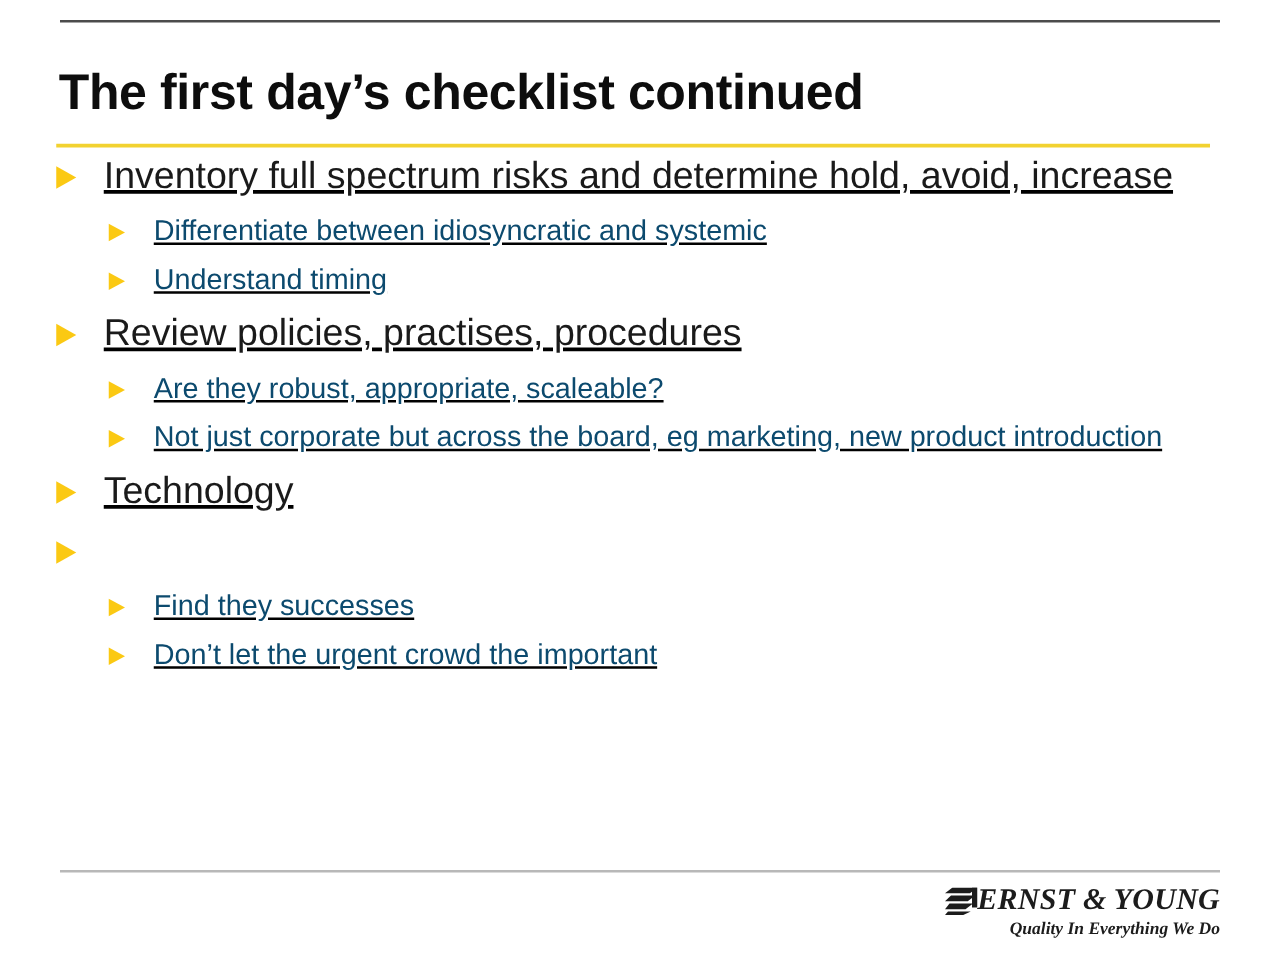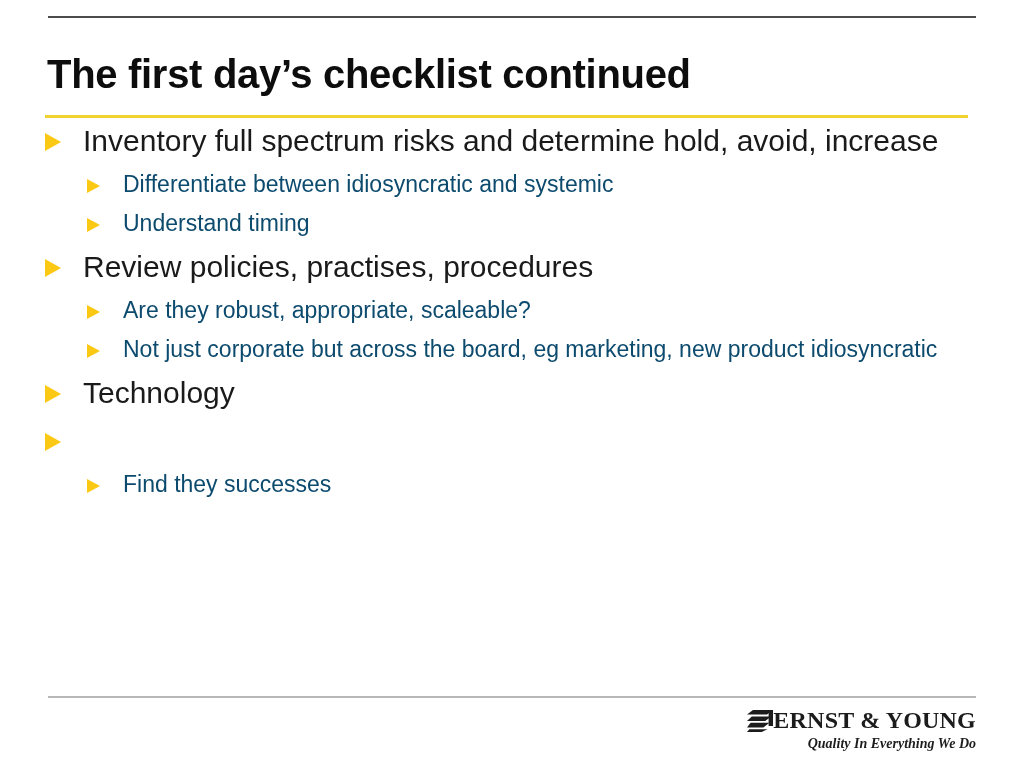--- a/index.html
+++ b/index.html
@@ -56,20 +56,21 @@
     height: 3px;
     background: #f2d230;
   }
 
   
   .body-area {
     position: absolute;
     left: 0;
     top: 113px;
     width: 1024px;
+    text-decoration: underline;
   }
 
   .bullet {
     position: relative;
     display: block;
   }
 
   .bullet .marker {
     position: absolute;
     display: block;
@@ -130,20 +131,21 @@
     position: absolute;
     right: 48px;
     top: 708px;
     width: 190px;
     text-align: right;
   }
   .logo-row {
     display: flex;
     align-items: flex-end;
     justify-content: flex-end;
+    font-style: italic;
   }
   .logo-mark {
     display: block;
     width: 26px;
     height: 22px;
   }
   .logo-word {
     font-family: "Liberation Serif", serif;
     font-weight: bold;
     font-size: 24px;
@@ -191,32 +193,36 @@
       <div class="bullet lvl1">
         <span class="marker"></span>
         <span class="bullet-text">Review policies, practises, procedures</span>
       </div>
       <div class="bullet lvl2">
         <span class="marker"></span>
         <span class="bullet-text">Are they robust, appropriate, scaleable?</span>
       </div>
       <div class="bullet lvl2">
         <span class="marker"></span>
-        <span class="bullet-text">Not just corporate but across the board, eg marketing, new product idiosyncratic</span>
+        <span class="bullet-text">Not just corporate but across the board, eg marketing, new product introduction</span>
       </div>
       <div class="bullet lvl1">
         <span class="marker"></span>
         <span class="bullet-text">Technology</span>
       </div>
       <div class="bullet lvl1">
         <span class="marker"></span>
       </div>
       <div class="bullet lvl2">
         <span class="marker"></span>
         <span class="bullet-text">Find they successes</span>
+      </div>
+      <div class="bullet lvl2">
+        <span class="marker"></span>
+        <span class="bullet-text">Don’t let the urgent crowd the important</span>
       </div>
     </div>
 
   <div class="footer-rule"></div>
 
   <div class="logo">
     <div class="logo-row">
       <span class="logo-mark">
         <svg viewBox="0 0 26 22" width="26" height="22" aria-hidden="true">
           <polygon points="6,0 26,0 20,4.6 0,4.6" fill="#1c1c1c"></polygon>

